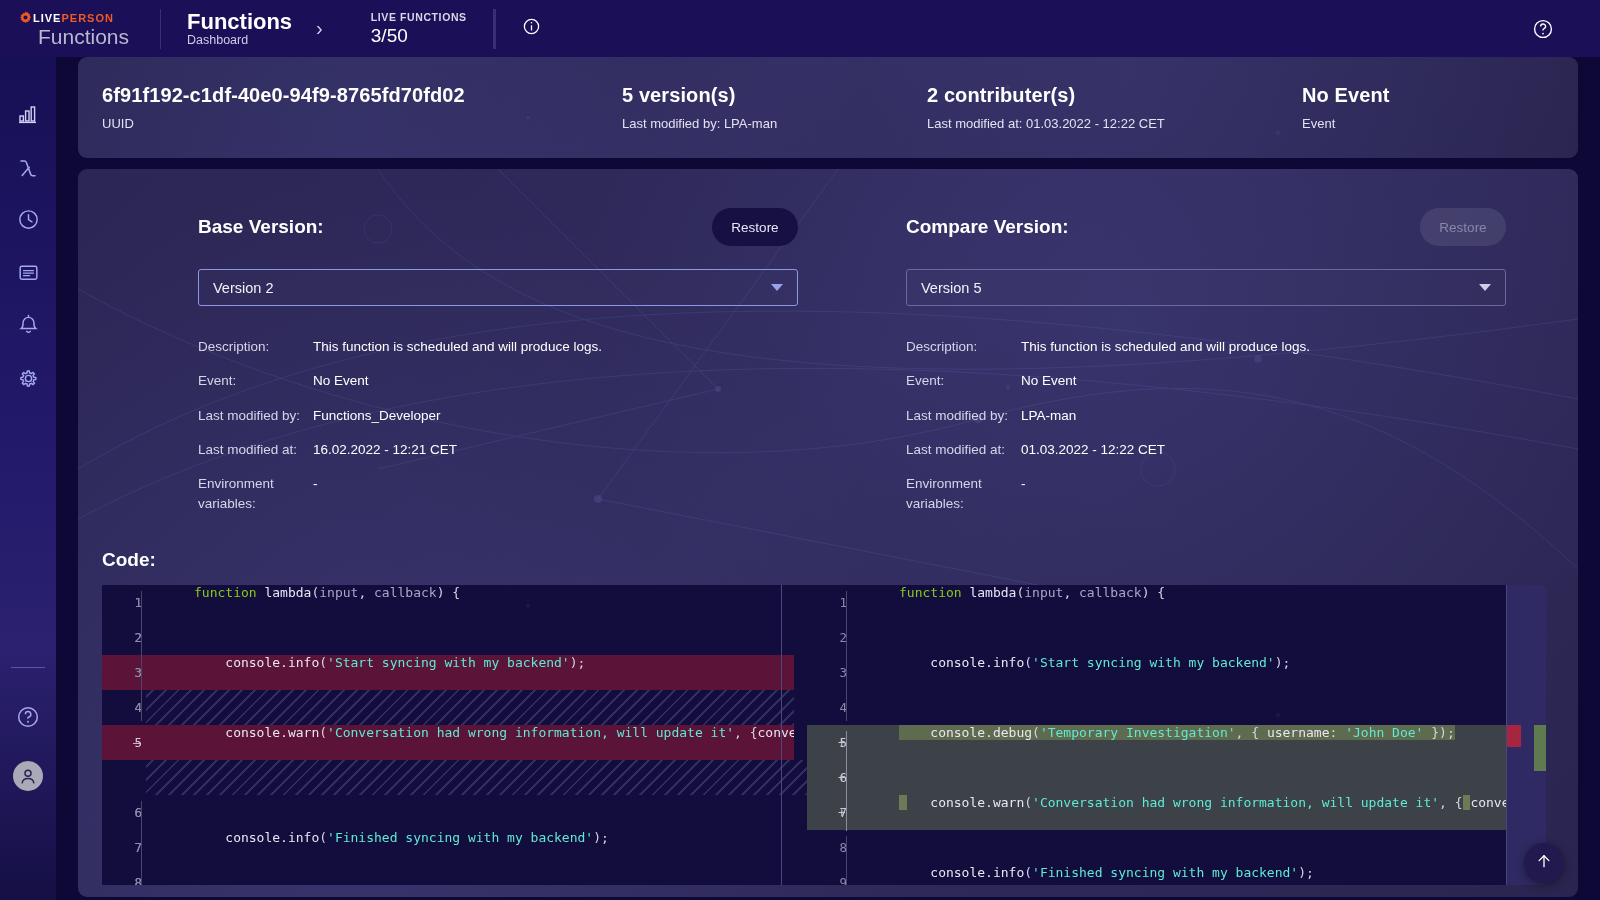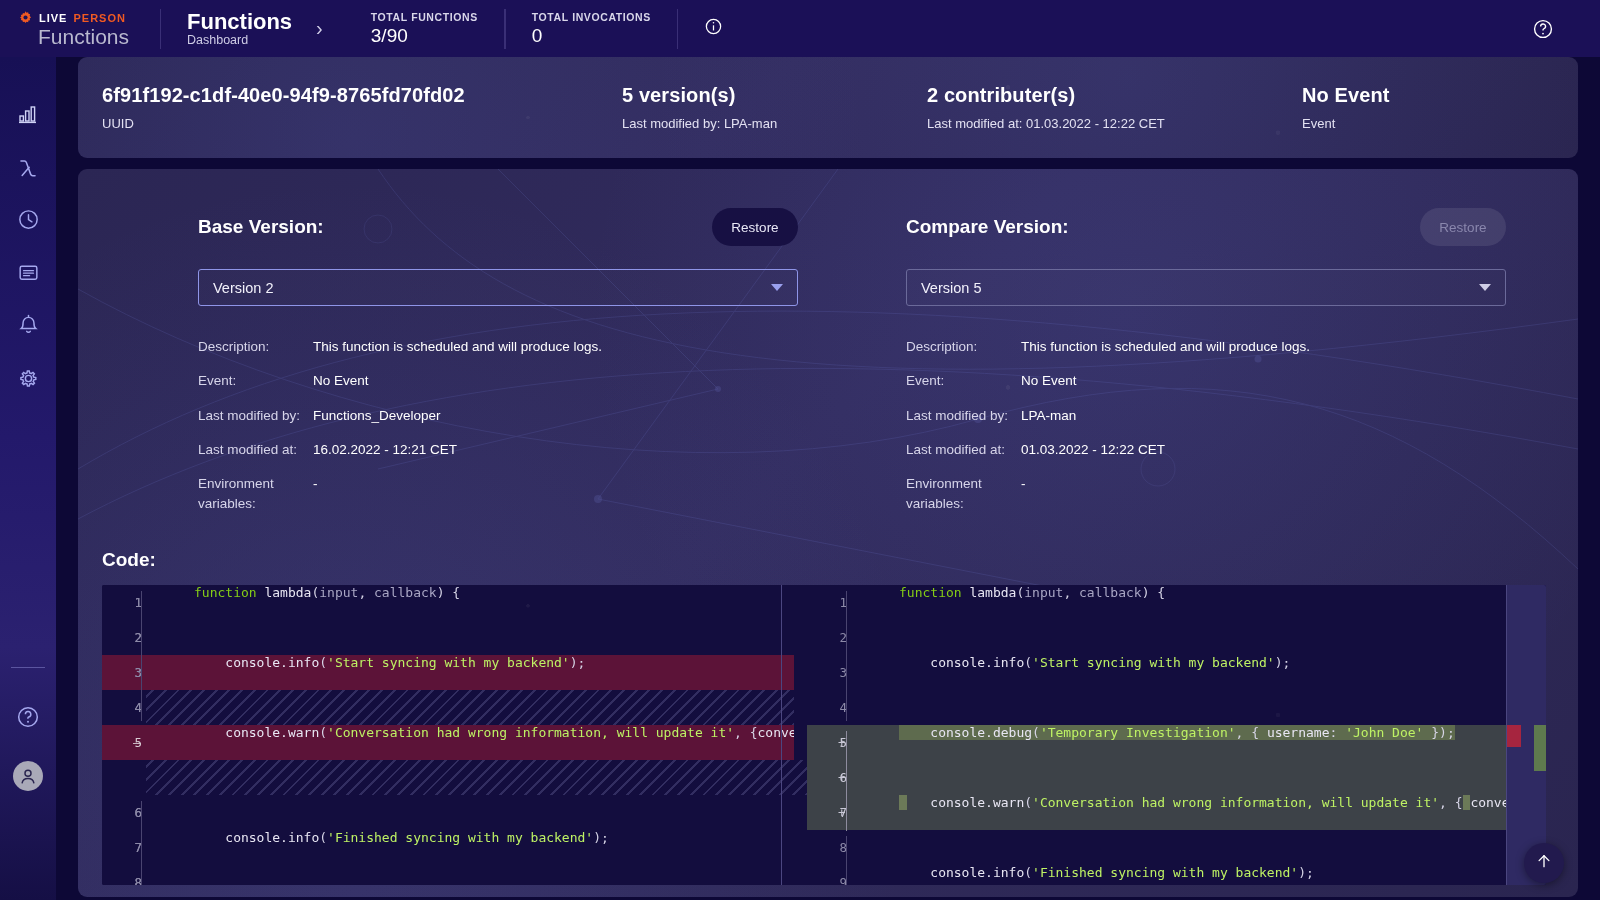--- a/index.html
+++ b/index.html
@@ -12,21 +12,21 @@
   #app { position: relative; width: 1600px; height: 900px; background:#0d0836; }
 
   
   .topbar {
     position:absolute; top:0; left:0; width:1600px; height:57px;
     background:#1b1057;
     display:flex; align-items:center;
     z-index:40;
   }
   .brand { width:160px; padding-left:18px; display:flex; flex-direction:column; justify-content:center; }
-  .brand-row1 { display:flex; align-items:center; gap:6px; }
+  .brand-row1 { display:flex; align-items:center; }
   .gear-logo { width:15px; height:15px; flex:0 0 auto; }
   .brand-live { font-size:11px; font-weight:bold; letter-spacing:1px; color:#ffffff; }
   .brand-person { font-size:11px; font-weight:bold; letter-spacing:1px; color:#f15a22; }
   .brand-sub { font-size:21px; color:#b9b9cf; line-height:1; margin-top:1px; margin-left:20px; font-weight:300;}
   .tb-divider { width:1px; height:40px; background:#3a2f76; }
   .crumb { padding:0 22px 0 26px; display:flex; align-items:center; gap:24px; }
   .crumb-title { font-size:22px; font-weight:bold; color:#fff; line-height:1.05; }
   .crumb-sub { font-size:12.5px; color:#cfcde6; }
   .chev { color:#cfcde6; font-size:20px; font-weight:300; }
   .stat { padding:0 26px; display:flex; flex-direction:column; justify-content:center; height:40px;}
@@ -131,21 +131,21 @@
   .row { position:absolute; left:0; right:0; height:35px; }
   .row.del { background:#5c1338; }
   .row.add { background:#3d4248; }
   .hatch {
     position:absolute; left:44px; right:0; background:
       repeating-linear-gradient(-45deg, rgba(160,160,220,.22) 0 2px, rgba(0,0,0,0) 2px 9px);
   }
   .kw { color:#84cc16; }
   .fn { color:#e8e6f3; }
   .param { color:#a9a6c4; }
-  .str { color:#bef264; }
+  .str { color:#5eead4; }
   .punc { color:#d6d4e6; }
   .wordhl { background:#5e6b4e; }
   .wordhl-edge { background:#6c7a58; }
 
   .fab {
     position:absolute; right:14px; bottom:14px; width:40px; height:40px; border-radius:50%;
     background:#221a4e; display:flex; align-items:center; justify-content:center; cursor:pointer;
     box-shadow:0 2px 8px rgba(0,0,0,.4); z-index:50;
   }
 </style>
@@ -174,31 +174,27 @@
 
     <div class="crumb">
       <div>
         <div class="crumb-title">Functions</div>
         <div class="crumb-sub">Dashboard</div>
       </div>
       <span class="chev">›</span>
     </div>
 
     <div class="stat">
-      <div class="stat-label">TOTAL FUNCTIONS</div>
-      <div class="stat-value">3/90</div>
+      <div class="stat-label">LIVE FUNCTIONS</div>
+      <div class="stat-value">3/50</div>
     </div>
     <div class="tb-divider"></div>
 
     <div class="tb-divider"></div>
 
-    <div class="stat">
-      <div class="stat-label">TOTAL INVOCATIONS</div>
-      <div class="stat-value">0</div>
-    </div>
     <div class="tb-divider"></div>
 
     <div class="info-wrap">
       <span>
         <svg width="19" height="19" viewBox="0 0 24 24" fill="none" stroke="#ffffff" stroke-width="1.6">
           <circle cx="12" cy="12" r="9"></circle>
             <line x1="12" y1="10.5" x2="12" y2="17"></line>
             <circle cx="12" cy="7.3" r="1" fill="#fff" stroke="none"></circle>
         </svg>
       </span>

